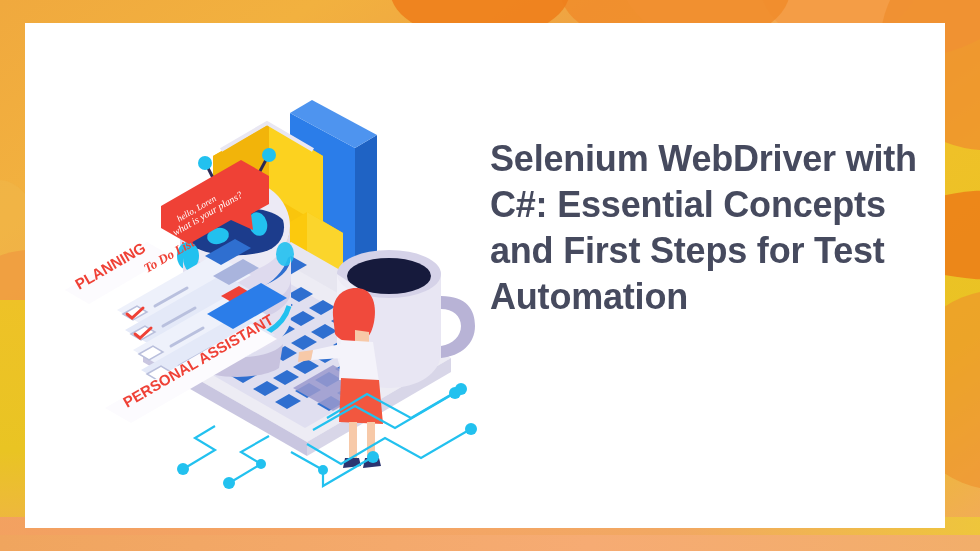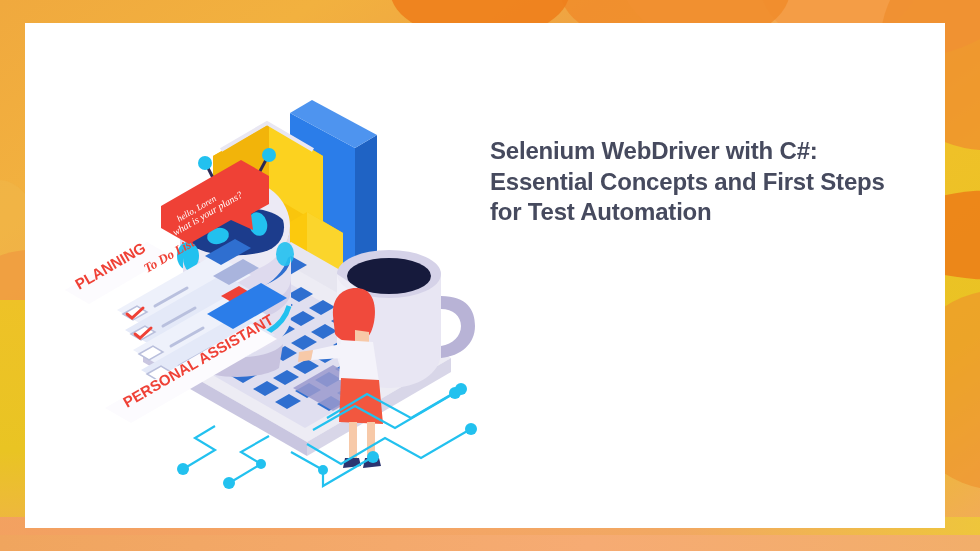--- a/index.html
+++ b/index.html
@@ -47,21 +47,21 @@
     left:25px; top:23px; width:920px; height:505px;
     background:#ffffff;
     z-index:3;
   }
 
   
   #title-block {
     position:absolute; left:465px; top:113px; width:430px;
   }
   #page-title {
-    font-size:24px; font-weight:bold; line-height:1.28;
+    font-size:36px; font-weight:bold; line-height:1.28;
     color:#464a5e; letter-spacing:-0.2px;
   }
 
   
   #illustration { position:absolute; left:30px; top:55px; width:450px; height:420px; }
   #illustration svg { display:block; width:100%; height:100%; }
 </style>
 </head>
 <body>
 

